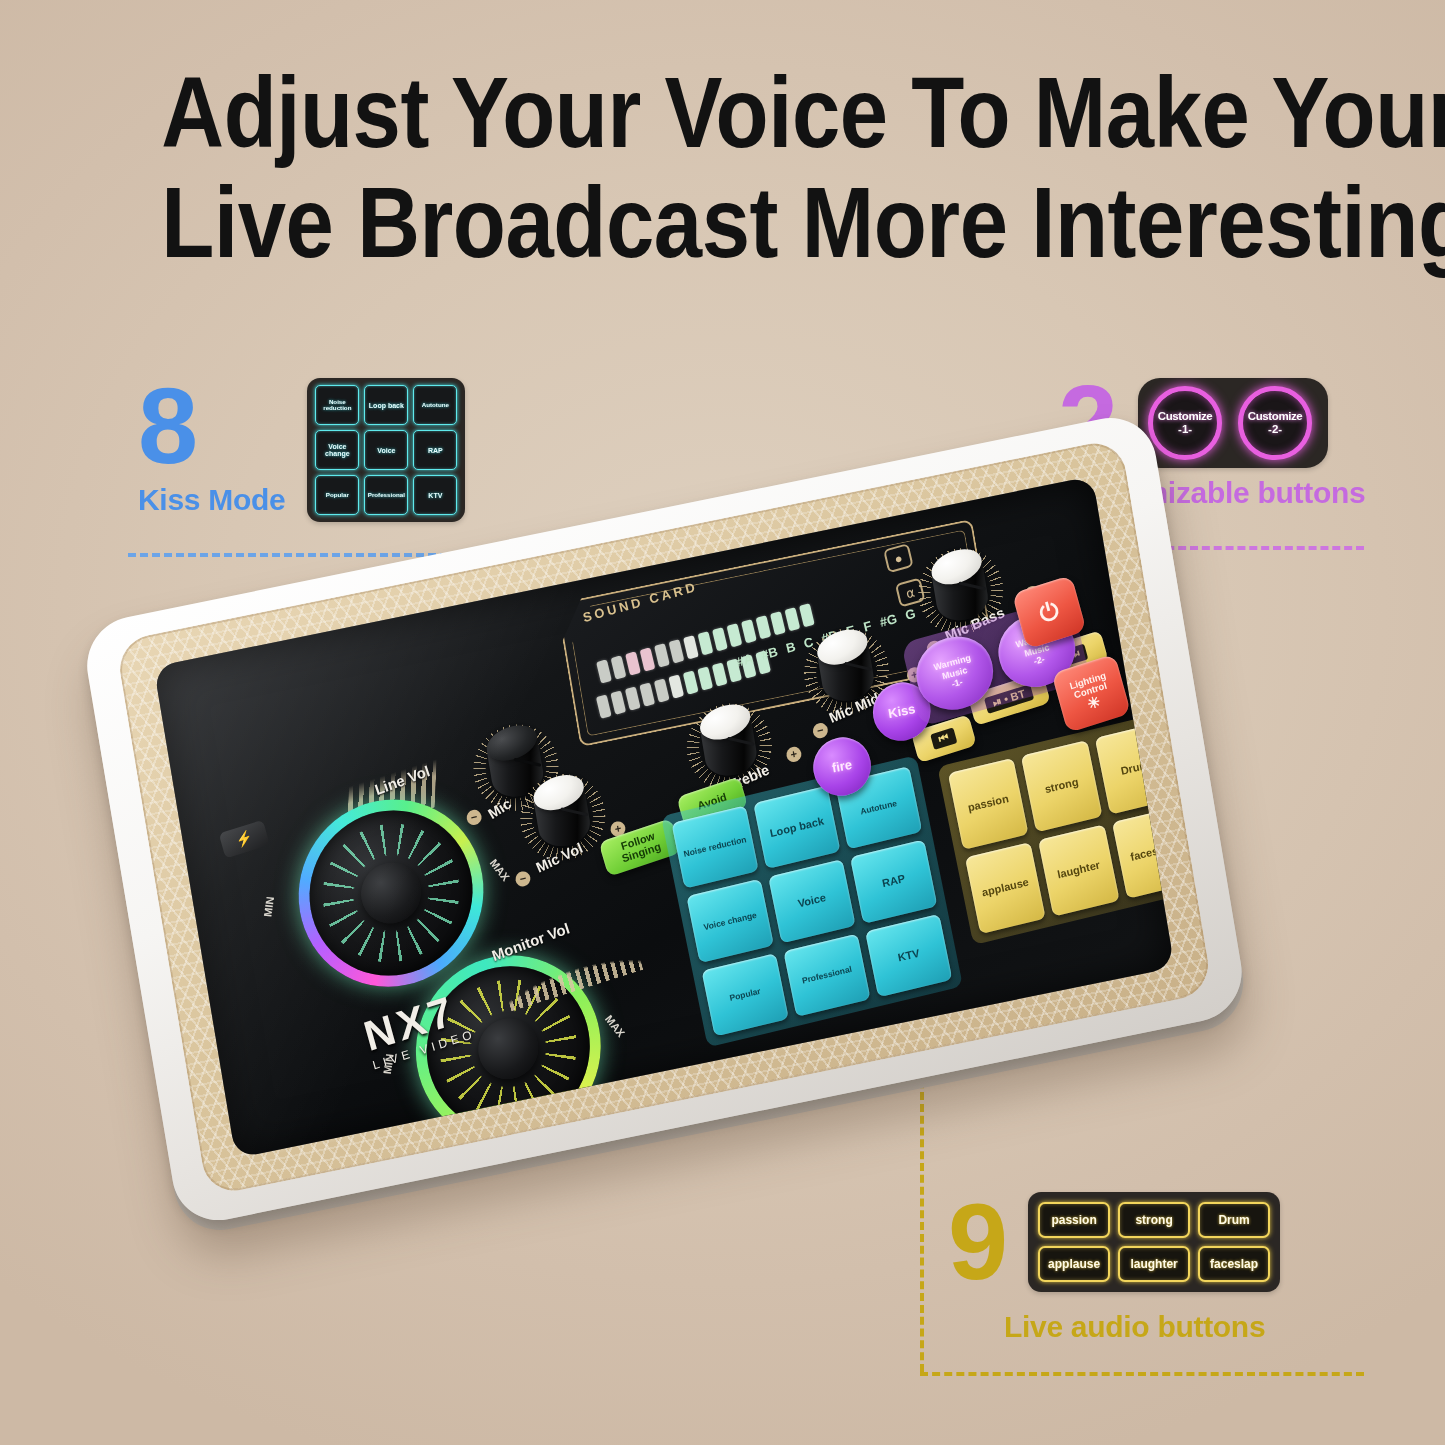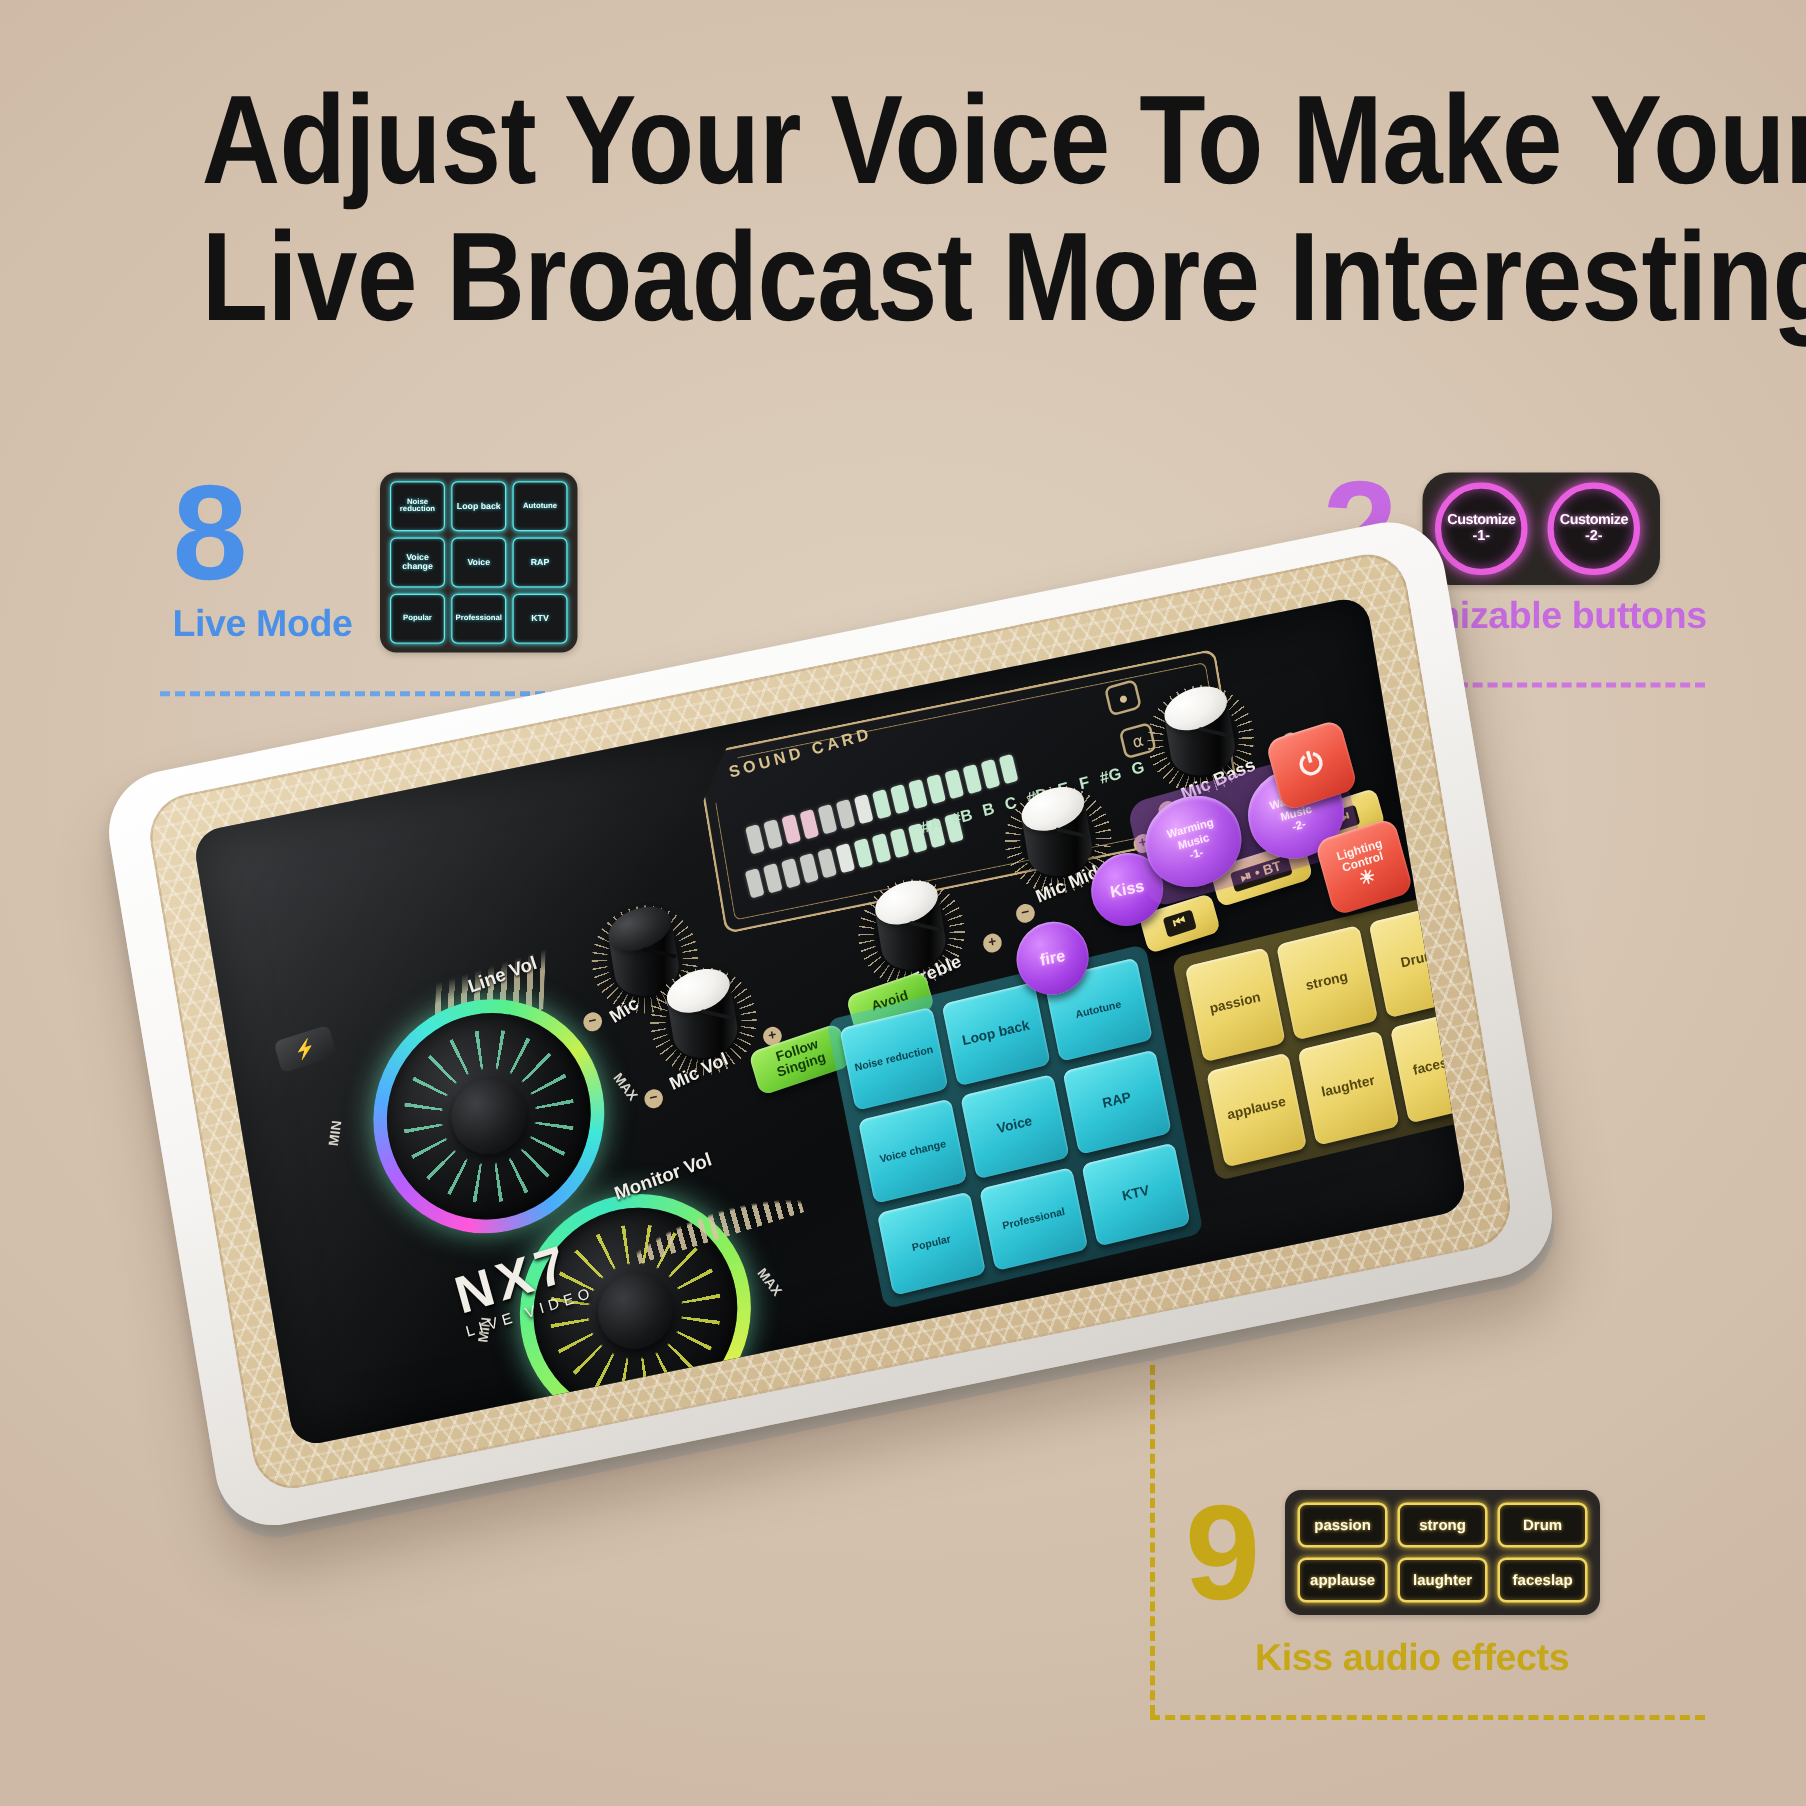--- a/index.html
+++ b/index.html
@@ -390,21 +390,21 @@
 <div class="dash-h" style="left:1024px; top:546px; width:340px; border-top-color:#cd76e0;"></div>
 <div class="dash-v" style="left:1024px; top:546px; height:222px; border-left-color:#cd76e0;"></div>
 
 <div class="dash-v" style="left:920px; top:962px; height:410px; border-left-color:#c6a718;"></div>
 <div class="dash-h" style="left:920px; top:1372px; width:444px; border-top-color:#c6a718;"></div>
 
 <div class="callout" id="callout-live-mode" style="left:138px; top:378px;">
   <div class="row">
     <div>
       <div class="big-num" style="color:#4a90e8;">8</div>
-      <div class="callout-label" style="color:#4a90e8;">Live Mode</div>
+      <div class="callout-label" style="color:#4a90e8;">Kiss Mode</div>
     </div>
     <div class="chip-panel" id="panel-live-mode">
       <div class="chip tiny">Noise reduction</div>
       <div class="chip mid">Loop back</div>
       <div class="chip tiny">Autotune</div>
       <div class="chip mid">Voice change</div>
       <div class="chip mid">Voice</div>
       <div class="chip mid">RAP</div>
       <div class="chip tiny">Popular</div>
       <div class="chip tiny">Professional</div>
@@ -437,21 +437,21 @@
     <div class="big-num" style="color:#c6a718;">9</div>
     <div class="chip-panel" id="panel-effects">
       <div class="chip">passion</div>
       <div class="chip">strong</div>
       <div class="chip">Drum</div>
       <div class="chip">applause</div>
       <div class="chip">laughter</div>
       <div class="chip">faceslap</div>
     </div>
   </div>
-  <div class="callout-label" style="color:#c6a718; margin-top:18px; margin-left:56px;">Kiss audio effects</div>
+  <div class="callout-label" style="color:#c6a718; margin-top:18px; margin-left:56px;">Live audio buttons</div>
 </div>
 
 <div id="device-wrap">
   <div class="device">
     <div class="shell-side"></div>
     <div class="shell"></div>
     <div class="bezel"></div>
 
     <div class="face">
 

